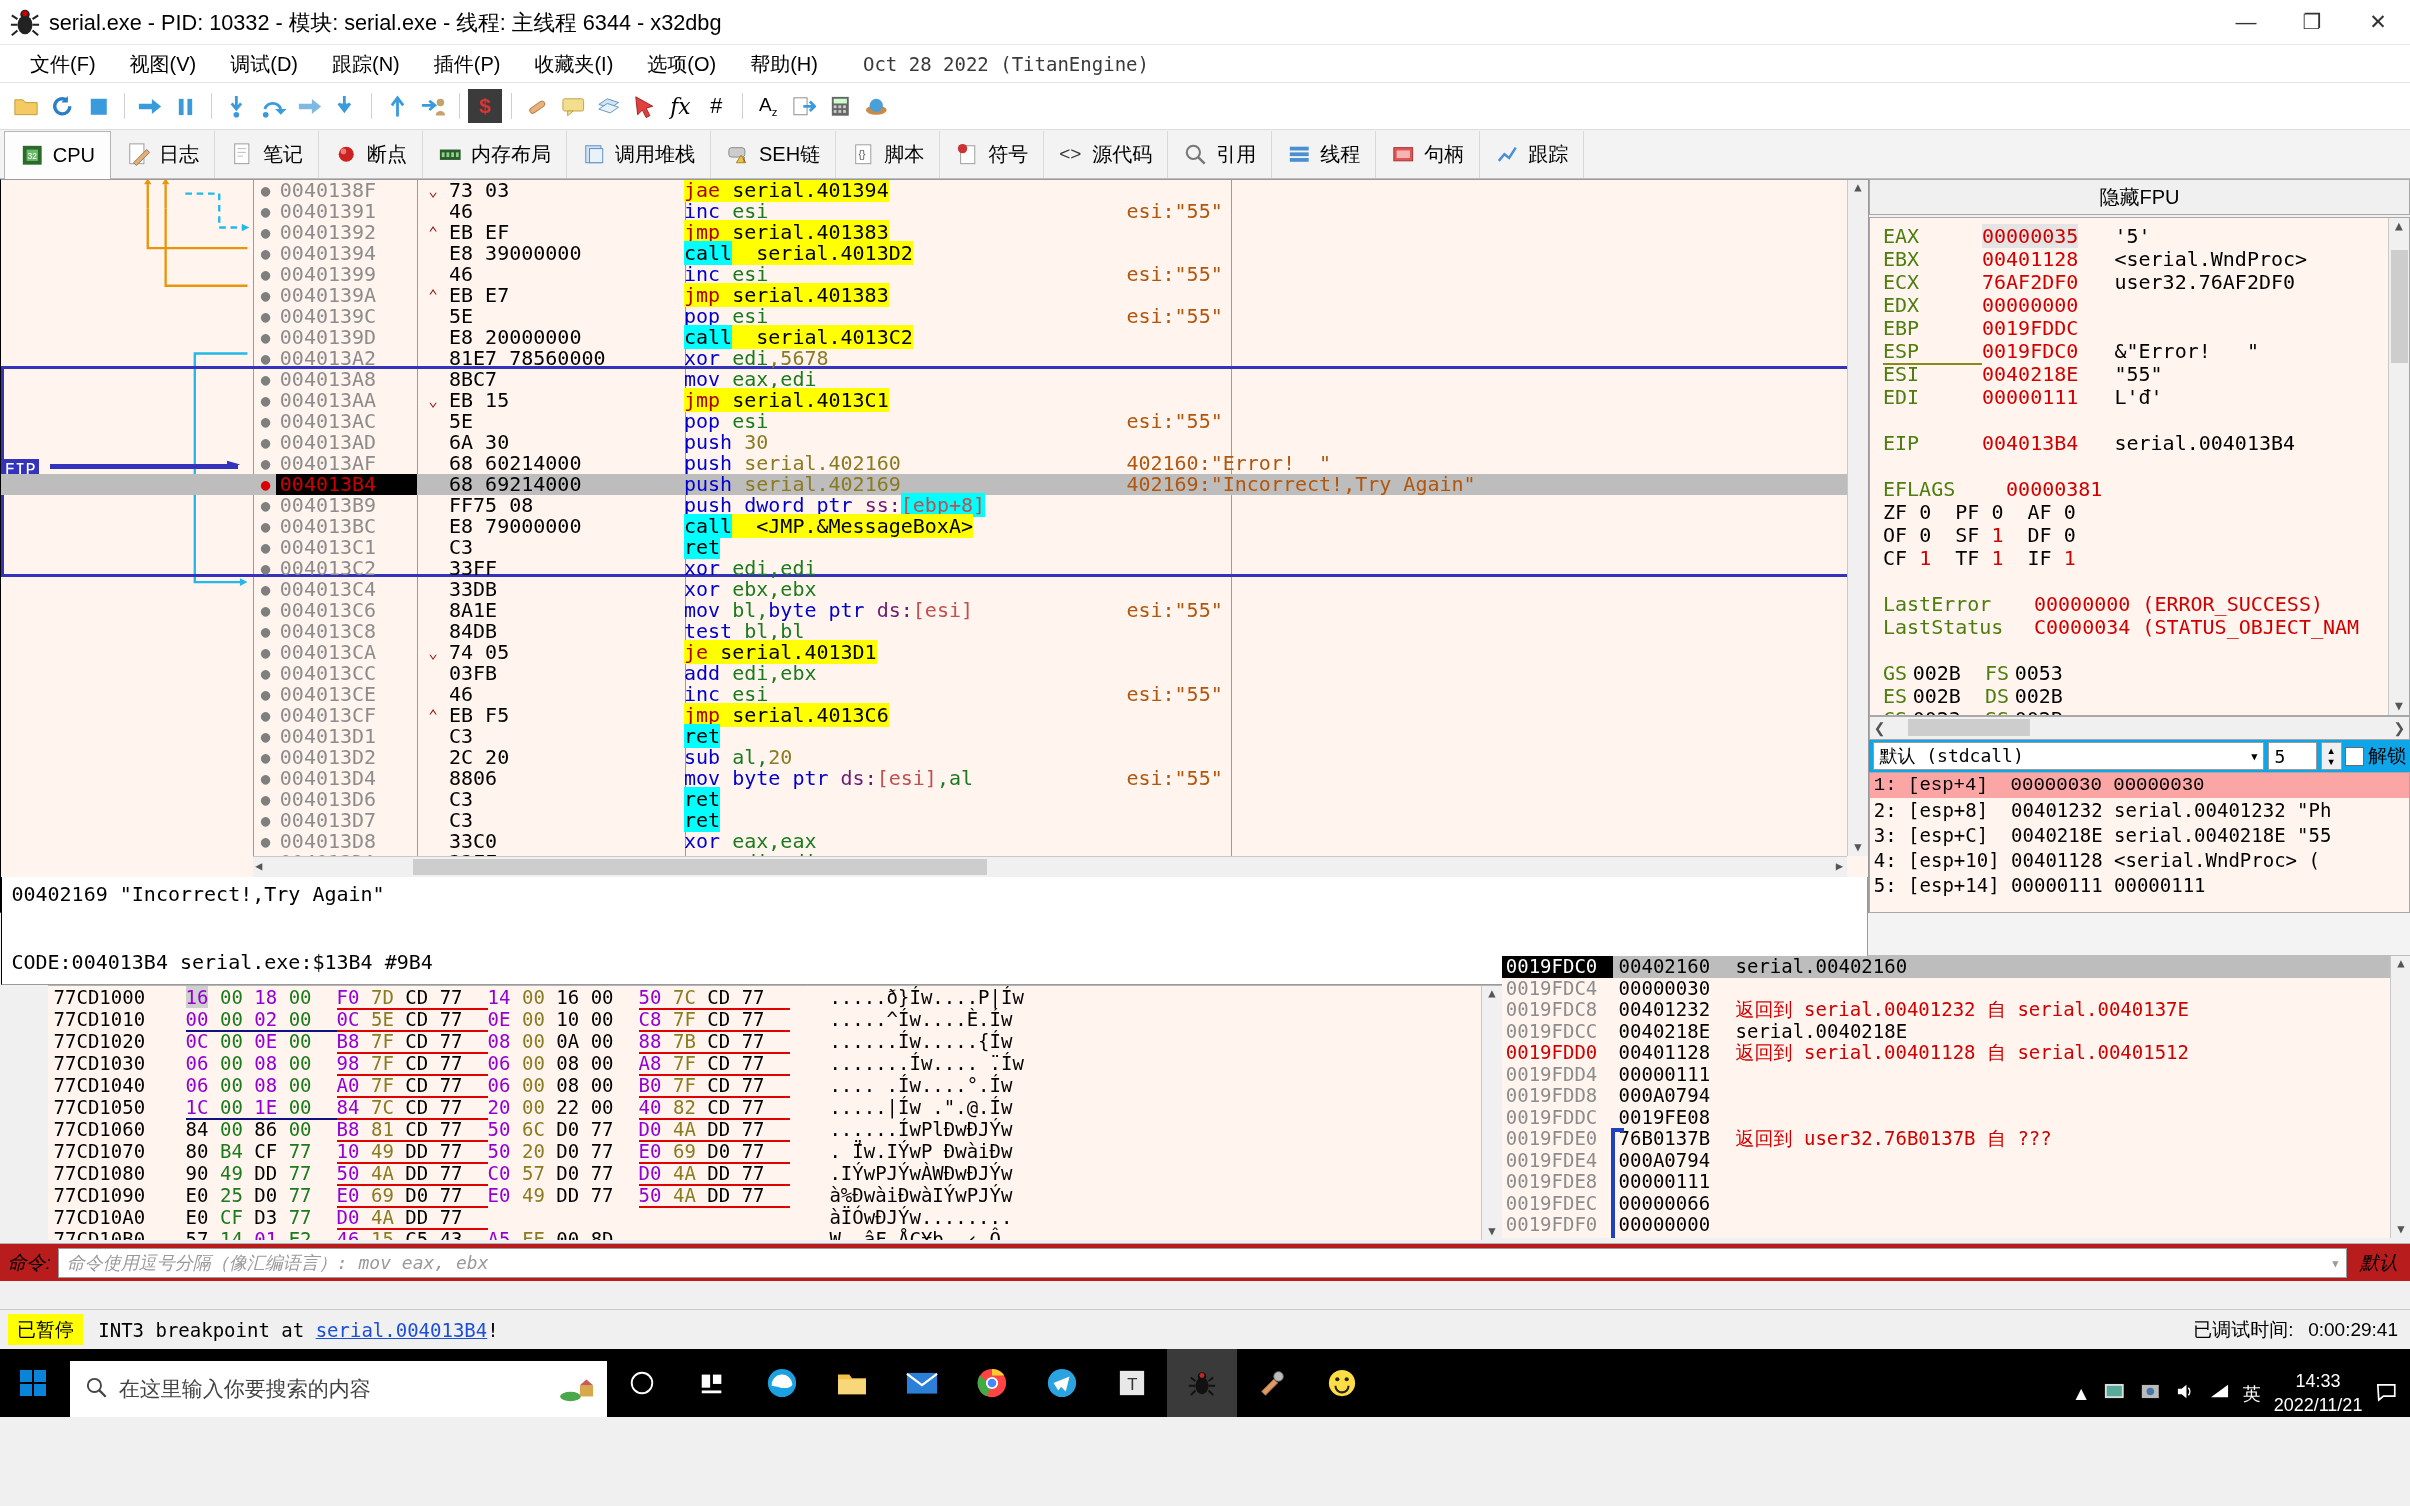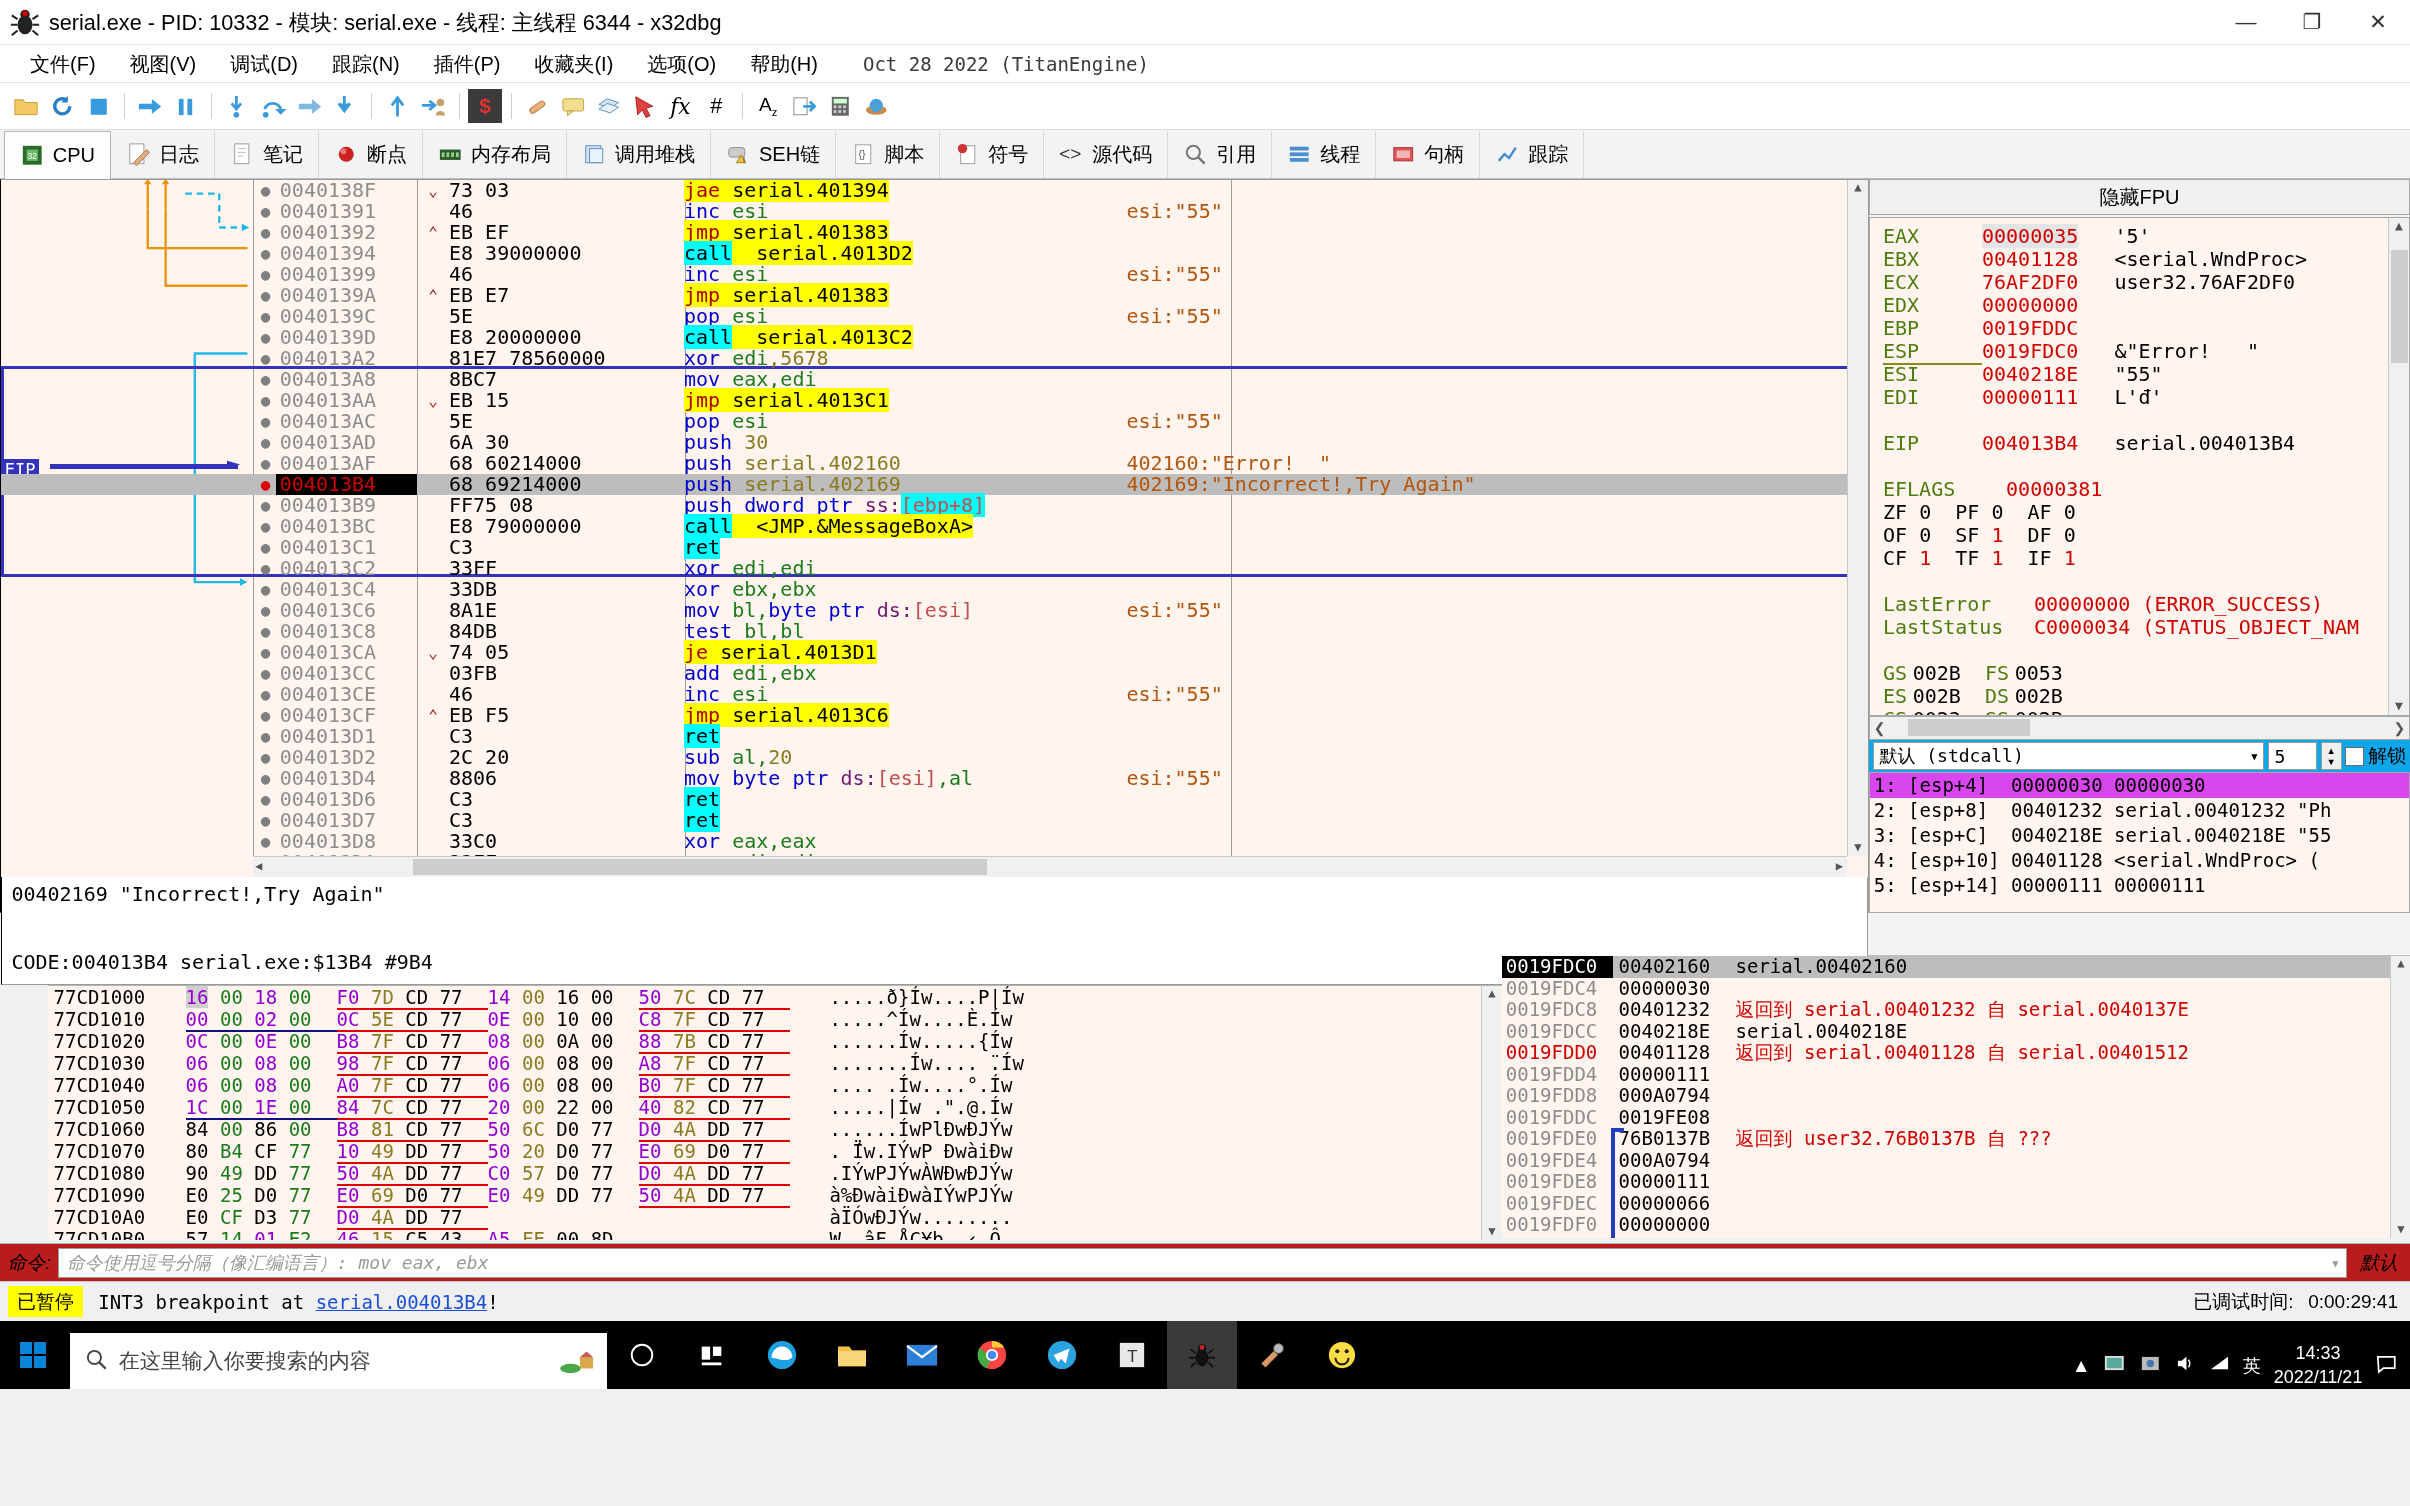--- a/index.html
+++ b/index.html
@@ -118,21 +118,21 @@
             font-size:18px; padding-left:5.6px; display:flex; align-items:center;
             font-family:"DejaVu Sans Mono",monospace; }
   #cc-spin { width:21px; height:28px; border:0.9px solid #9a9a9a; background:#f0f0f0;
              display:flex; flex-direction:column; align-items:center;
              justify-content:center; font-size:9.4px; }
   #cc-chk { width:19px; height:19px; border:0.9px solid #6b6b6b; background:#fff; }
   #args { height:141px; background:#fff5ee; border:0.9px solid #a8a8a8;
           font-family:"DejaVu Sans Mono","Liberation Mono",monospace; font-size:19px;
           overflow:hidden; }
   .argrow { height:25px; line-height:25px; white-space:pre; padding-left:3.8px; }
-  .argrow.sel { background:#d946ef; }
+  .argrow.sel { background:#fca5a5;font-family:Liberation Mono, monospace; }
 
   
   #infostrip { background:#fff; border-left:1.9px solid #000; border-right:0.9px solid #9a9a9a;
                border-bottom:0.9px solid #9a9a9a; }
   .istr { height:34px; line-height:34px; font-size:20px; padding-left:9.4px;
           font-family:"DejaVu Sans Mono","Liberation Mono",monospace; color:#000; }
 
   
   #bottom { display:flex; height:330px; }
   #dumpwrap { width:1455px;margin-left:48px; }
@@ -176,21 +176,21 @@
   #cmdbar { height:38px; background:#b91c1c; display:flex; align-items:center;
             border-top:0.9px solid #b5b5b5;font-style:italic; }
   #cmdlabel { font-size:19px; padding:0 7.5px; }
   #cmdinput { flex:1; height:30px; background:#fff; border:0.9px solid #9a9a9a;
               font-size:18px; color:#9a9a9a; padding-left:7.5px; display:flex;
               align-items:center; justify-content:space-between;
               font-family:"DejaVu Sans Mono",monospace; }
   #cmdright { font-size:19px; padding:0 13px;text-align:right; }
 
   #statusbar { height:40px; background:#f0f0f0; display:flex; align-items:center;
-               border-top:0.9px solid #c8c8c8; }
+               border-top:0.9px solid #c8c8c8;margin-top:28px; }
   #paused { background:#ffff00; font-size:19px; padding:2.8px 9.4px; margin-left:7.5px;
             font-family:"DejaVu Sans","Liberation Sans",sans-serif; }
   #statustext { font-size:19px; margin-left:15px;
                 font-family:"DejaVu Sans Mono",monospace; }
   #statusright { margin-left:auto; font-size:19px; padding-right:13px; }
 
   
   #taskbar { height:68px; background:#000000; display:flex; align-items:flex-end; }
   #startbtn { width:66px; height:68px; display:flex; align-items:center;
               justify-content:center; }

